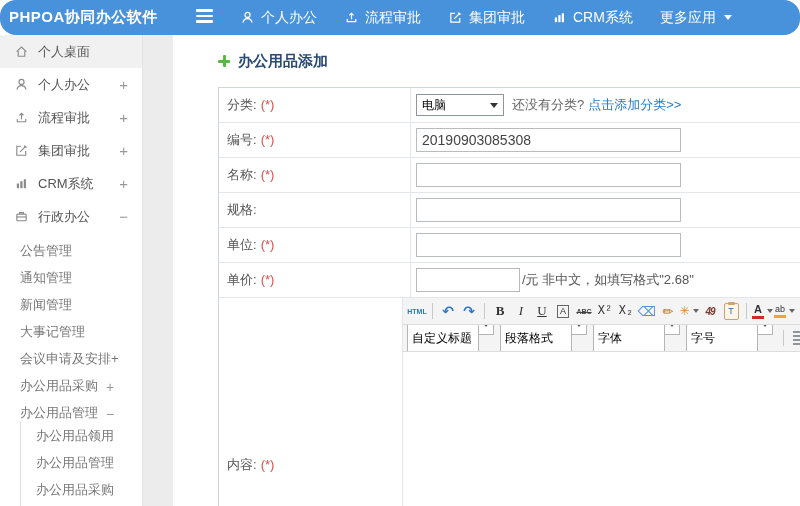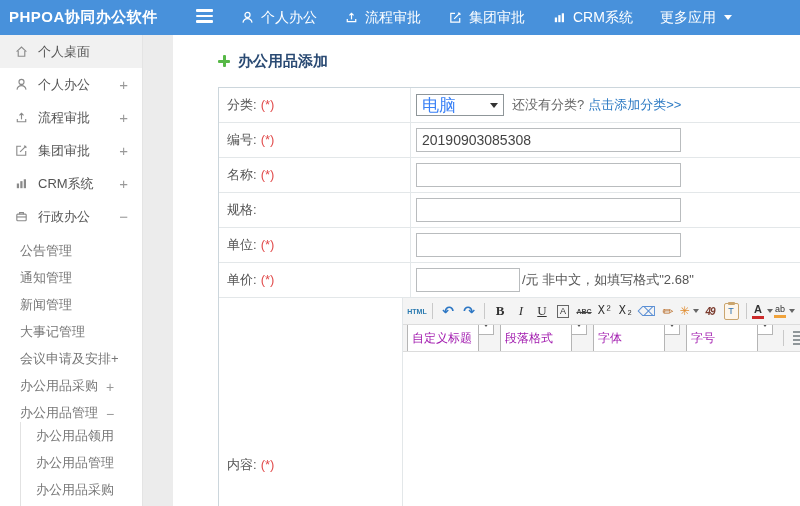--- a/index.html
+++ b/index.html
@@ -1,19 +1,19 @@
 <!DOCTYPE html>
 <html><head>
 <meta charset="utf-8">
 <style>
   html,body{margin:0;padding:0;background:#fff;}
   .page{width:800px;height:506px;overflow:hidden;position:relative;background:#fff;
         font-family:"Liberation Sans","DejaVu Sans",sans-serif;}
   
-  .topbar{height:35px;background:#4891db;color:#fff;position:relative;display:flex;align-items:center;}
+  .topbar{height:35px;background:#4891db;color:#fff;position:relative;display:flex;align-items:center;border-radius:16px;}
   .brand{margin-left:9px;font-size:15px;font-weight:bold;letter-spacing:.5px;}
   .hamburger{position:absolute;left:196px;top:9px;cursor:pointer;}
   .hamburger span{display:block;width:17px;height:2.5px;background:#fff;margin-bottom:3px;border-radius:1px;}
   .nav{position:absolute;left:240px;top:0;height:35px;display:flex;align-items:center;gap:27px;}
   .navitem{display:flex;align-items:center;gap:6px;font-size:14px;color:#fff;cursor:pointer;white-space:nowrap;}
   .navitem svg{color:#fff;}
   .caret-dn{width:0;height:0;border-left:4.5px solid transparent;border-right:4.5px solid transparent;border-top:5px solid #fff;margin-left:2px;}
   
   .layout{display:flex;height:471px;border-radius:17px;}
   .sidebar{width:142px;flex-shrink:0;background:#fff;border-right:1px solid #e4e4e4;display:flex;flex-direction:column;overflow:hidden;}
@@ -39,21 +39,21 @@
   .frow:last-child{border-bottom:none;height:330px;align-items:stretch;}
   .flabel{width:183px;padding-left:8px;flex-shrink:0;font-size:13px;color:#555;}
   .flabel .req{color:#e14c4c;margin-left:4px;}
   .ffield{flex:1;border-left:1px solid #e3e7e9;height:100%;display:flex;align-items:center;padding-left:5px;}
   .frow:last-child .flabel{padding-top:158px;box-sizing:border-box;}
   .frow:last-child .ffield{padding:0;flex-direction:column;align-items:stretch;}
   .inp{width:253px;height:22px;border:1px solid #b9bcbe;font-size:14px;color:#444;padding:0 5px;
        font-family:"Liberation Sans","DejaVu Sans",sans-serif;background:#fff;}
   .inp.small{width:92px;}
   .sel{width:88px;height:22px;border:1px solid #8f9699;background:#fff;display:flex;align-items:center;
-       justify-content:space-between;padding:0 5px;font-size:17px;color:#3b82f6;cursor:pointer;box-sizing:border-box;}
+       justify-content:space-between;padding:0 5px;font-size:12px;color:#000000;cursor:pointer;box-sizing:border-box;}
   .sel .tri{width:0;height:0;border-left:4px solid transparent;border-right:4px solid transparent;border-top:5px solid #333;}
   .hinttext{font-size:13px;color:#666;margin-left:8px;}
   .addlink{font-size:13px;color:#2e7bc4;margin-left:4px;cursor:pointer;}
   .suffix{font-size:13px;color:#555;margin-left:2px;}
   
   .ed-toolbar{background:#f4f4f4;border-bottom:1px solid #dcdcdc;height:26px;display:flex;align-items:center;
               padding:0 4px;gap:1px;flex-shrink:0;overflow:hidden;white-space:nowrap;}
   .tbtn{min-width:20px;height:20px;display:inline-flex;align-items:center;justify-content:center;
         font-size:12px;color:#333;cursor:pointer;border-radius:2px;flex-shrink:0;}
   .tsep{width:1px;height:16px;background:#c9c9c9;margin:0 4px;flex-shrink:0;}
@@ -72,21 +72,21 @@
   .clipb{width:13px;height:15px;border:1px solid #caa56e;background:#fdf6ec;border-radius:2px;
          font-size:9px;color:#2a6fb0;display:flex;align-items:center;justify-content:center;position:relative;}
   .clipb::before{content:"";position:absolute;top:-2px;left:3px;right:3px;height:3px;background:#caa56e;border-radius:1px;}
   .colbtn{display:inline-flex;flex-direction:column;align-items:center;line-height:1;gap:1px;}
   .colbtn .lg{font-size:11px;font-weight:bold;color:#333;}
   .colbtn .sm{font-size:9px;color:#333;}
   .bar-red{width:12px;height:3px;background:#cc2b2b;}
   .bar-org{width:12px;height:3px;background:#f0a33c;}
   .mini-car{width:0;height:0;border-left:3.5px solid transparent;border-right:3.5px solid transparent;border-top:4px solid #666;margin-left:3px;}
   .tdd{display:inline-flex;margin-right:5px;flex-shrink:0;}
-  .tdd .box{width:62px;height:20px;background:#fff;border:1px solid #b5b5b5;font-size:12px;color:#a21caf;
+  .tdd .box{width:62px;height:20px;background:#fff;border:1px solid #b5b5b5;font-size:12px;color:#000000;
             display:flex;align-items:center;padding:12px 4px;overflow:hidden;white-space:nowrap;}
   .tdd .car{width:15px;height:20px;border:1px solid #b5b5b5;border-left:none;background:#fff;
             display:flex;align-items:center;justify-content:center;box-sizing:border-box;}
   .tdd .car i{width:0;height:0;border-left:3.5px solid transparent;border-right:3.5px solid transparent;border-top:4px solid #555;}
   .ali{display:inline-flex;flex-direction:column;gap:2px;width:13px;}
   .ali i{display:block;height:2px;background:#8f9699;width:13px;}
   .ali.l i:nth-child(even){width:9px;align-self:flex-start;}
   .ed-content{flex:1;background:#fff;}
 </style>
 </head>

